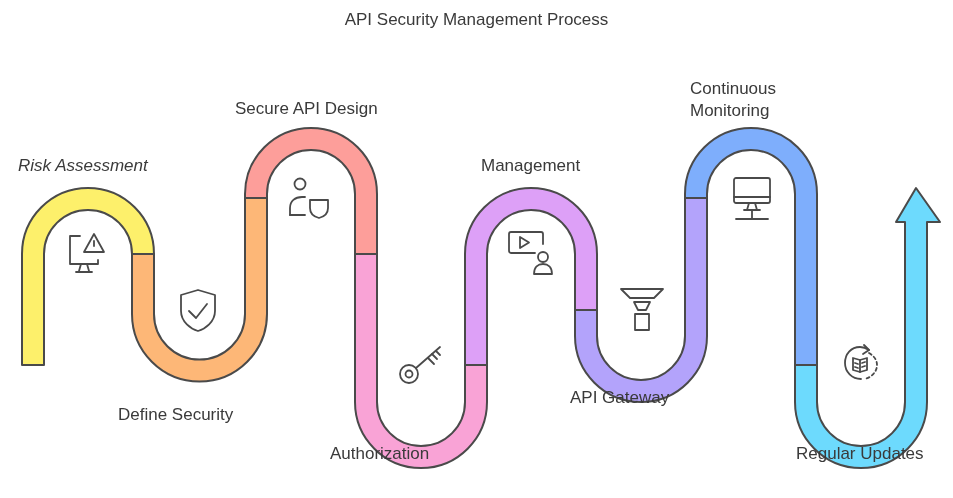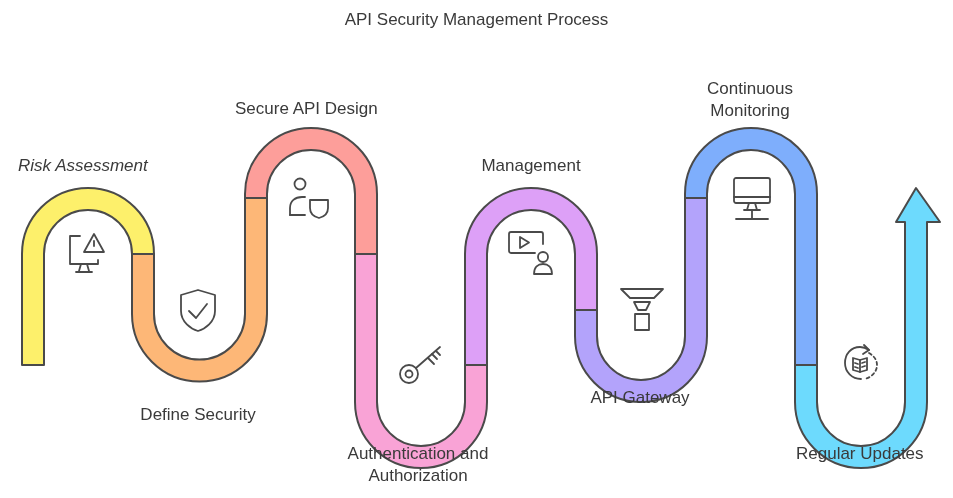--- a/index.html
+++ b/index.html
@@ -1,21 +1,21 @@
 <!DOCTYPE html>
 <html><head>
 <meta charset="utf-8">
 <style>
   html, body { margin: 0; padding: 0; background: #ffffff; }
   body { width: 953px; height: 498px; position: relative; overflow: hidden;
          font-family: "Liberation Sans", sans-serif; color: #3d3d3d; }
   #diagram { position: absolute; left: 0; top: 0; }
   .title { position: absolute; top: 10px; left: 0; width: 953px; text-align: center;
            font-size: 17px; color: #3a3a3a; }
-  .label { position: absolute; font-size: 17px; color: #3a3a3a; text-align: center;
+  .label { position: absolute; font-size: 17px; color: #3a3a3a; text-align: left;
            line-height: 22px; white-space: nowrap; }
   .seg { stroke: #4a4a4a; stroke-width: 2; stroke-linejoin: round; }
   .icon { fill: none; stroke: #4a4a4a; stroke-width: 1.8; stroke-linecap: round; stroke-linejoin: round; }
 </style>
 </head>
 <body>
 
 <div class="title">API Security Management Process</div>
 
 <svg id="diagram" width="953" height="498" viewBox="0 0 953 498">
@@ -94,21 +94,20 @@
 
 <div class="label" style="left:18px; top:155px;font-style:italic;">Risk Assessment</div>
 
 <div class="label" style="left:118px; top:404px; width:160px;">
   <div>Define Security</div>
 </div>
 
 <div class="label" style="left:235px; top:98px;">Secure API Design</div>
 
 <div class="label" style="left:330px; top:443px; width:176px;">
-  <div>Authentication and</div>
   <div>Authorization</div>
 </div>
 
 <div class="label" style="left:481px; top:155px; width:100px;">Management</div>
 
 <div class="label" style="left:570px; top:387px; width:140px;">
   <div>API Gateway</div>
 </div>
 
 <div class="label" style="left:690px; top:78px; width:120px;">

